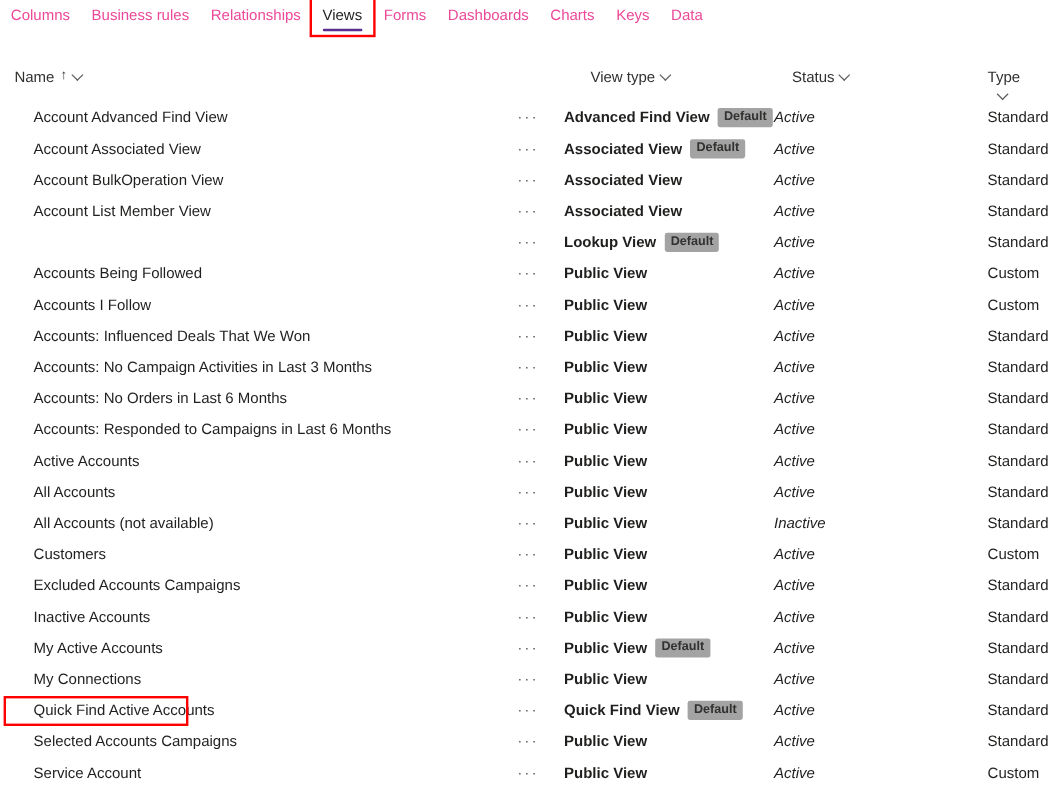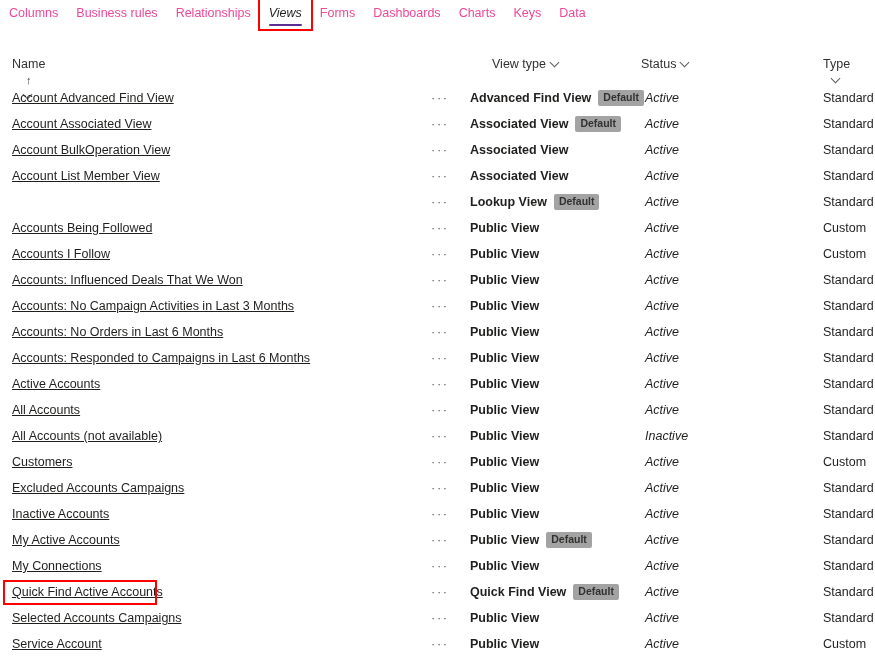--- a/index.html
+++ b/index.html
@@ -45,21 +45,20 @@
     right: 9px;
     bottom: 3px;
     height: 2px;
     background: #5c2e91;
     border-radius: 1px;
   }
   
   .tab.annotated {
     outline: 2.5px solid #ff0000;
     outline-offset: 0px;
-    font-style: italic;
   }
 
   
   .list-header {
     position: relative;
     height: 28px;
     margin-top: 28px;
   }
   .colhead {
     position: absolute;
@@ -112,21 +111,21 @@
     position: absolute;
     top: 0;
     height: 26px;
     display: flex;
     align-items: center;
     font-size: 12.5px;
     line-height: 14px;
     color: #201f1e;
     white-space: nowrap;
   }
-  .cell-name      { left: 12px; text-decoration: underline;  }
+  .cell-name      { left: 28px;  }
   .cell-ellipsis  { left: 431px; color: #605e5c; letter-spacing: 1.6px; font-size: 13px; }
   .cell-viewtype  { left: 470px; font-weight: bold; }
   .cell-status    { left: 645px; font-style: italic; }
   .cell-type      { left: 823px; }
 
   .badge {
     display: inline-block;
     margin-left: 7px;
     padding: 2px 5px 3px 5px;
     background: #a3a3a3;
@@ -154,30 +153,30 @@
     <div class="tab"><span>Relationships</span></div>
     <div class="tab active annotated"><span>Views</span><span class="tab-underline"></span></div>
     <div class="tab"><span>Forms</span></div>
     <div class="tab"><span>Dashboards</span></div>
     <div class="tab"><span>Charts</span></div>
     <div class="tab"><span>Keys</span></div>
     <div class="tab"><span>Data</span></div>
   </div>
 
 <div class="list-header" id="listheader">
-    <div class="colhead" style="left: 12px; flex-direction: column;">
+    <div class="colhead" style="left: 12px;">
       <span>Name</span>
       <span class="sort-asc">↑</span>
       <span class="chev"></span>
     </div>
     <div class="colhead" style="left: 492px;">
       <span>View type</span>
       <span class="chev"></span>
     </div>
-    <div class="colhead" style="left: 641px;">
+    <div class="colhead" style="left: 660px;">
       <span>Status</span>
       <span class="chev"></span>
     </div>
     <div class="colhead" style="left: 823px; flex-direction: column;">
       <span>Type</span>
       <span class="chev"></span>
     </div>
   </div>
 
 <div class="rows" id="rows">

